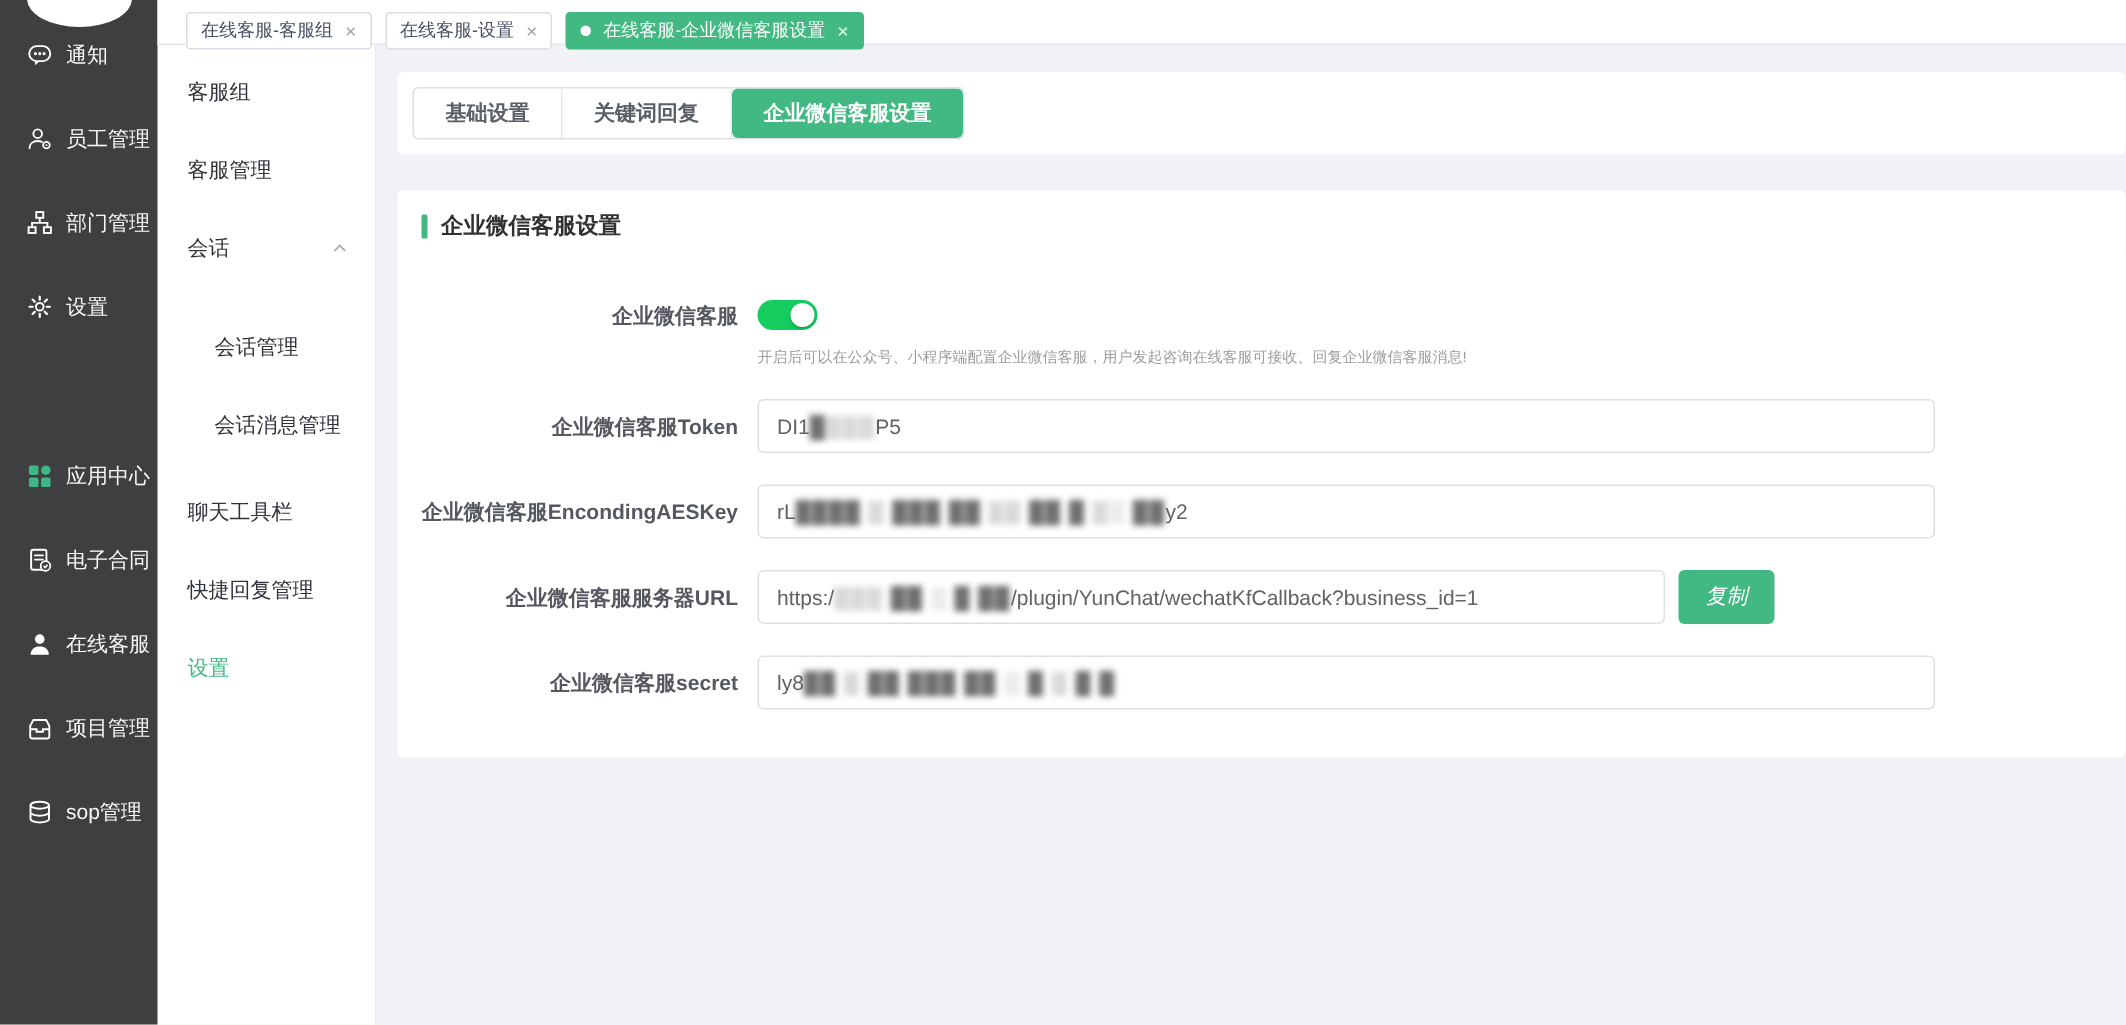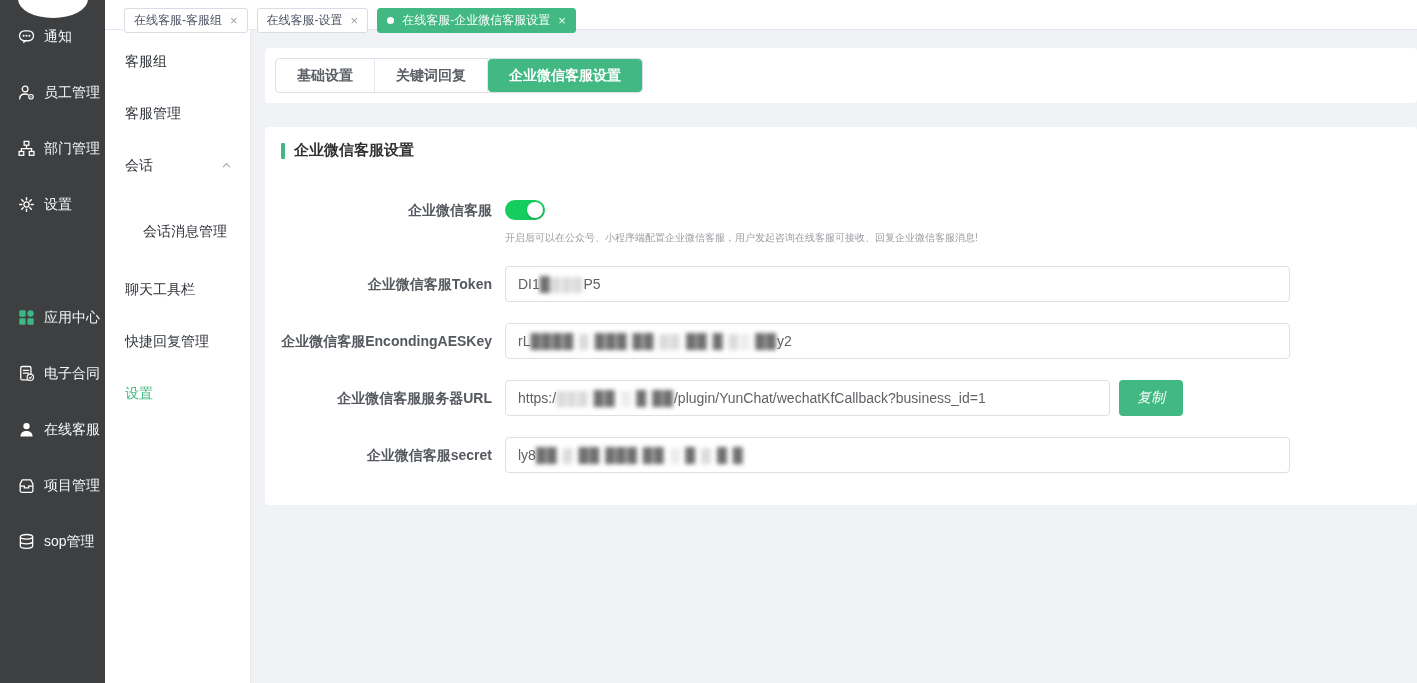--- a/index.html
+++ b/index.html
@@ -214,20 +214,23 @@
   <div class="sub-item">
     <span>会话</span>
     <span class="chevron">
       <svg width="11" height="11" viewBox="0 0 12 12">
           <path d="M2.5 7.5L6 4l3.5 3.5" fill="none" stroke="#a8abb2" stroke-width="1.3" stroke-linecap="round"></path>
         </svg>
     </span>
   </div>
   <div class="sub-nested">
     <div class="sub-item">
+      <span>会话管理</span>
+    </div>
+    <div class="sub-item">
       <span>会话消息管理</span>
     </div>
   </div>
   <div class="sub-item">
     <span>聊天工具栏</span>
   </div>
   <div class="sub-item">
     <span>快捷回复管理</span>
   </div>
   <div class="sub-item active">

